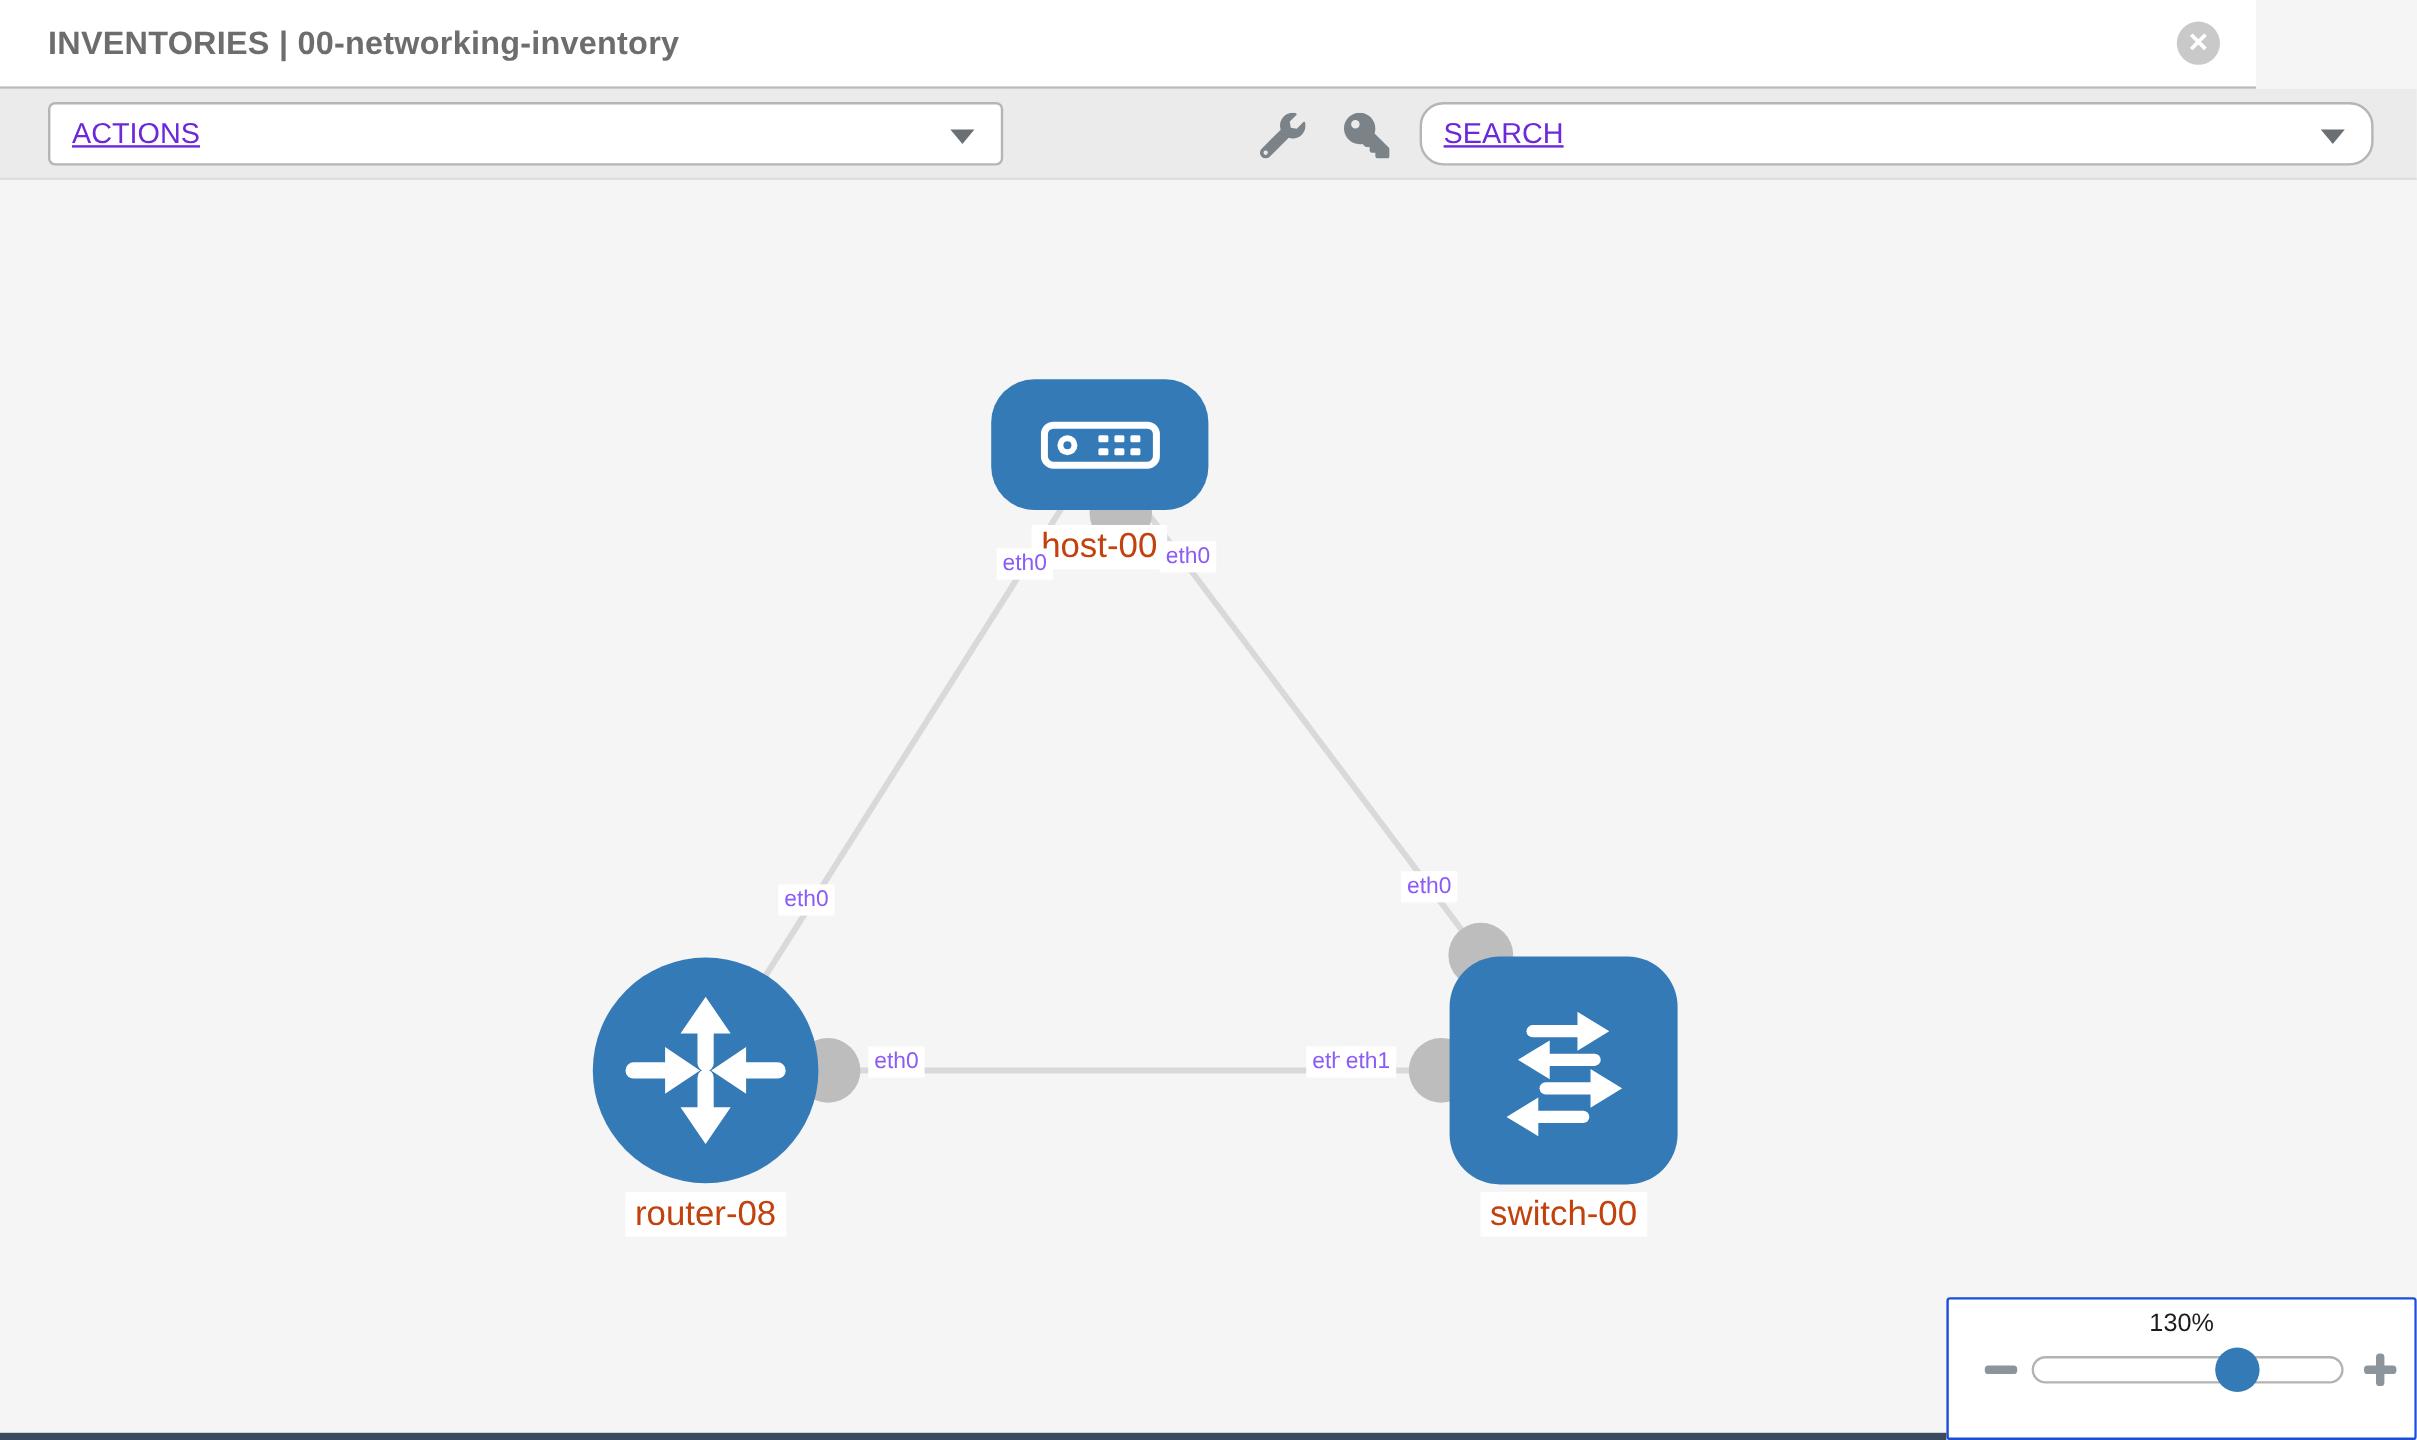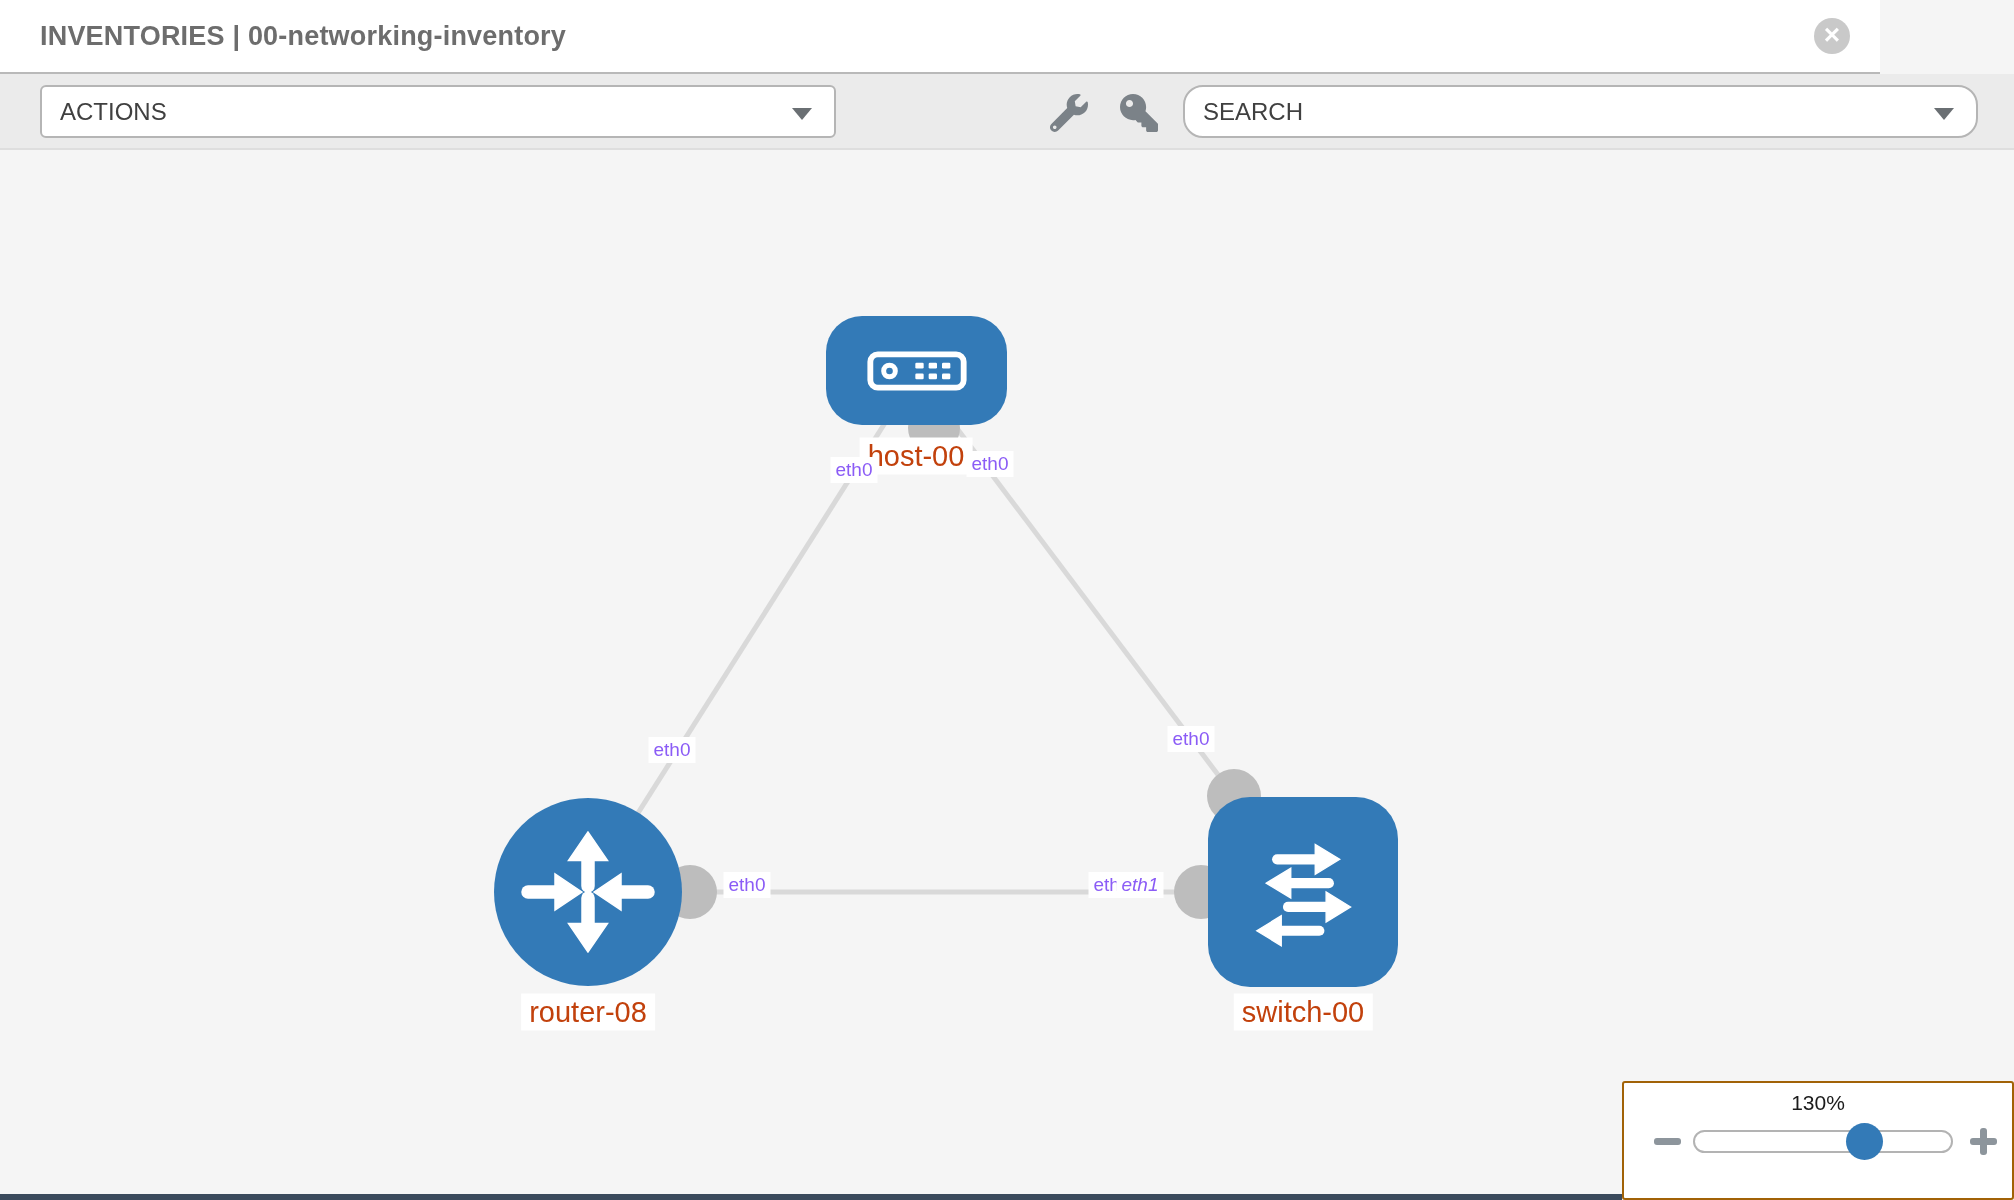--- a/index.html
+++ b/index.html
@@ -22,22 +22,23 @@
   }
 
   
   .toolbar {
     position:absolute; left:0; top:74px; width:2014px; height:76px;
     background:#ebebeb; border-bottom:2px solid #dedede;
   }
   .dropdown {
     position:absolute; top:11px; height:53px; background:#ffffff;
     border:2px solid #b5b5b5; border-radius:6px;
-    font-size:24px; color:#404040; line-height:49px; padding-left:18px;
+    font-size:24px; color:#6d28d9; line-height:49px; padding-left:18px;
     cursor:pointer;
+    text-decoration:underline;
   }
   .dd-actions { left:40px; width:796px; }
   .dd-search { left:1183px; width:795px;border-radius:20px; }
   .caret {
     position:absolute; right:22px; top:21px; width:0; height:0;
     border-left:10px solid transparent; border-right:10px solid transparent;
     border-top:12px solid #6a6f73;
   }
   .tool-icon { position:absolute; top:20px; width:38px; height:38px; cursor:pointer; }
   .tool-icon svg { width:100%; height:100%; fill:#7b8288; }
@@ -66,21 +67,21 @@
   .node-label {
     position:absolute; z-index:4; background:#ffffff; color:#c2410c;
     font-size:29px; padding:2px 8px; white-space:nowrap; transform:translate(-50%,-50%);
   }
   .chip-rear { z-index:3; }
   .chip-front { z-index:4; }
 
   
   .zoom-panel {
     position:absolute; left:1622px; top:931px; width:392px; height:119px;
-    background:#ffffff; border:2px solid #a16207; border-radius:3px; z-index:6;
+    background:#ffffff; border:2px solid #1d4ed8; border-radius:3px; z-index:6;
   }
   .zoom-value { position:absolute; left:0; top:8px; width:100%; text-align:center;
     font-size:21px; color:#1c1c1c; }
   .zoom-minus { position:absolute; left:30px; top:55px; width:27px; height:7px;
     background:#8d959c; border-radius:3px; cursor:pointer; }
   .zoom-plus  { position:absolute; left:346px; top:45px; width:27px; height:27px; cursor:pointer; }
   .zoom-plus::before { content:""; position:absolute; left:0; top:10px; width:27px; height:7px;
     background:#8d959c; border-radius:3px; }
   .zoom-plus::after { content:""; position:absolute; left:10px; top:0; width:7px; height:27px;
     background:#8d959c; border-radius:3px; }
@@ -187,21 +188,21 @@
   <div class="node-label" style="left:916px; top:306px;">host-00</div>
   <div class="node-label" style="left:588px; top:862px;">router-08</div>
   <div class="node-label" style="left:1303px; top:862px;">switch-00</div>
 
   <div class="chip" style="left:854px;  top:320px;">eth0</div>
   <div class="chip" style="left:990px;  top:314px;">eth0</div>
   <div class="chip" style="left:672px;  top:600px;">eth0</div>
   <div class="chip" style="left:747px;  top:735px;">eth0</div>
   <div class="chip" style="left:1191px; top:589px;">eth0</div>
   <div class="chip chip-rear" style="left:1112px; top:735px;">eth0</div>
-  <div class="chip chip-front" style="left:1140px; top:735px;font-style:italic;">eth1</div>
+  <div class="chip chip-front" style="left:1140px; top:735px;">eth1</div>
 
   <div class="zoom-panel">
     <div class="zoom-value">130%</div>
     <div class="zoom-minus"></div>
     <div class="zoom-track"></div>
     <div class="zoom-thumb"></div>
     <div class="zoom-plus"></div>
   </div>
 
 </div>

